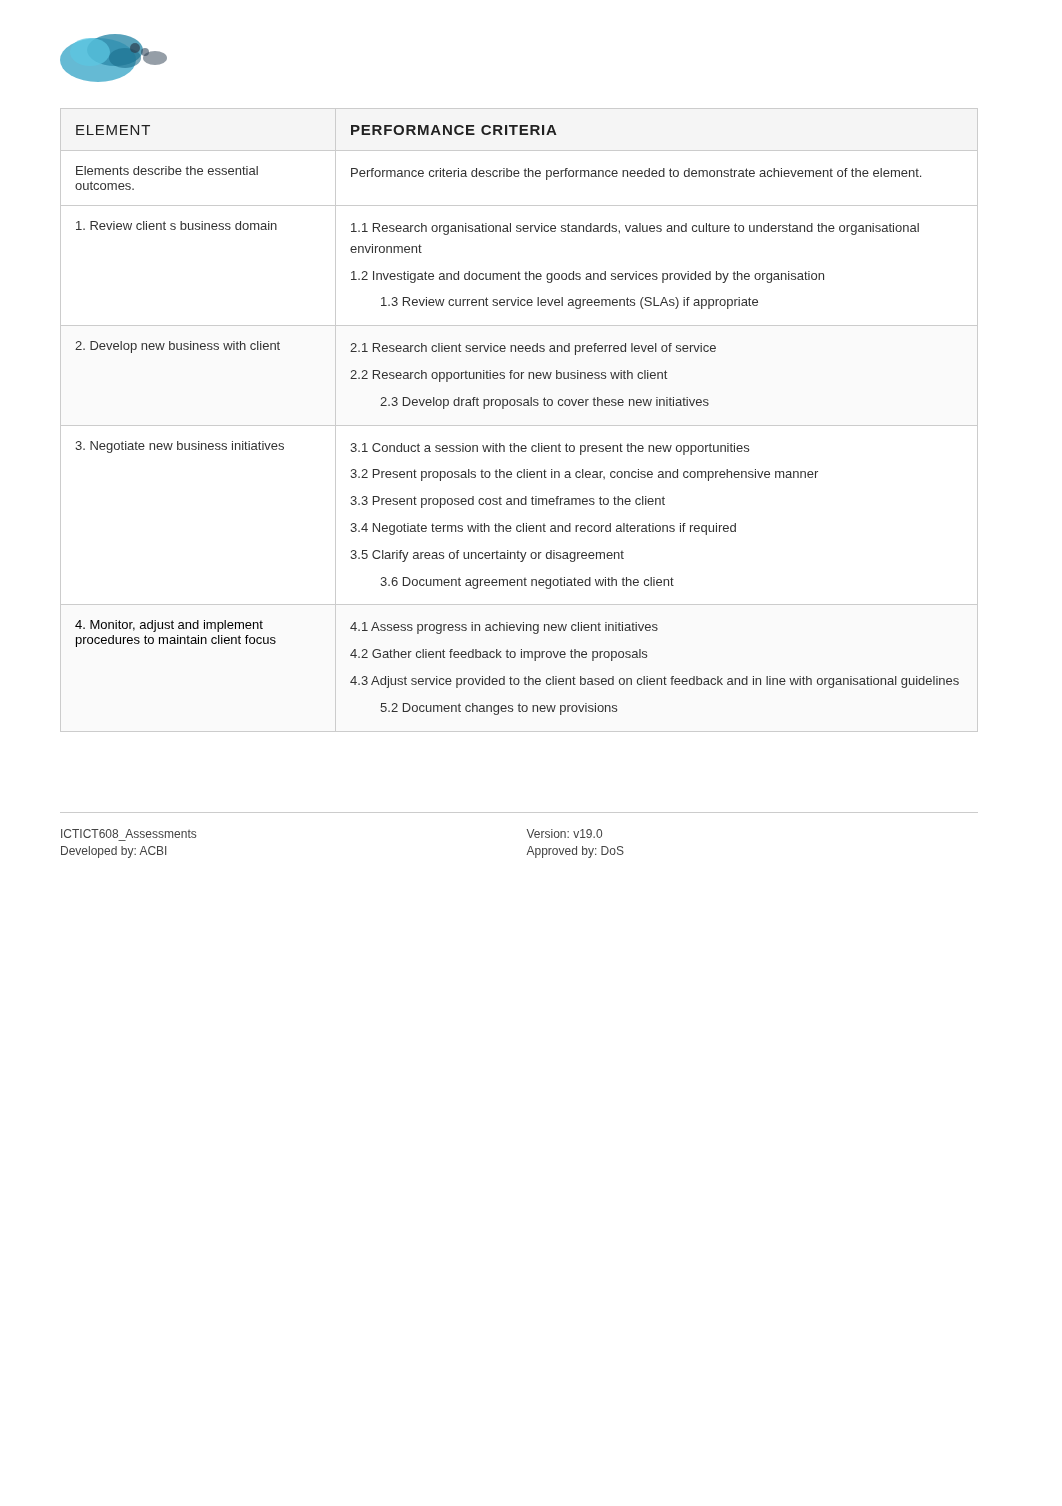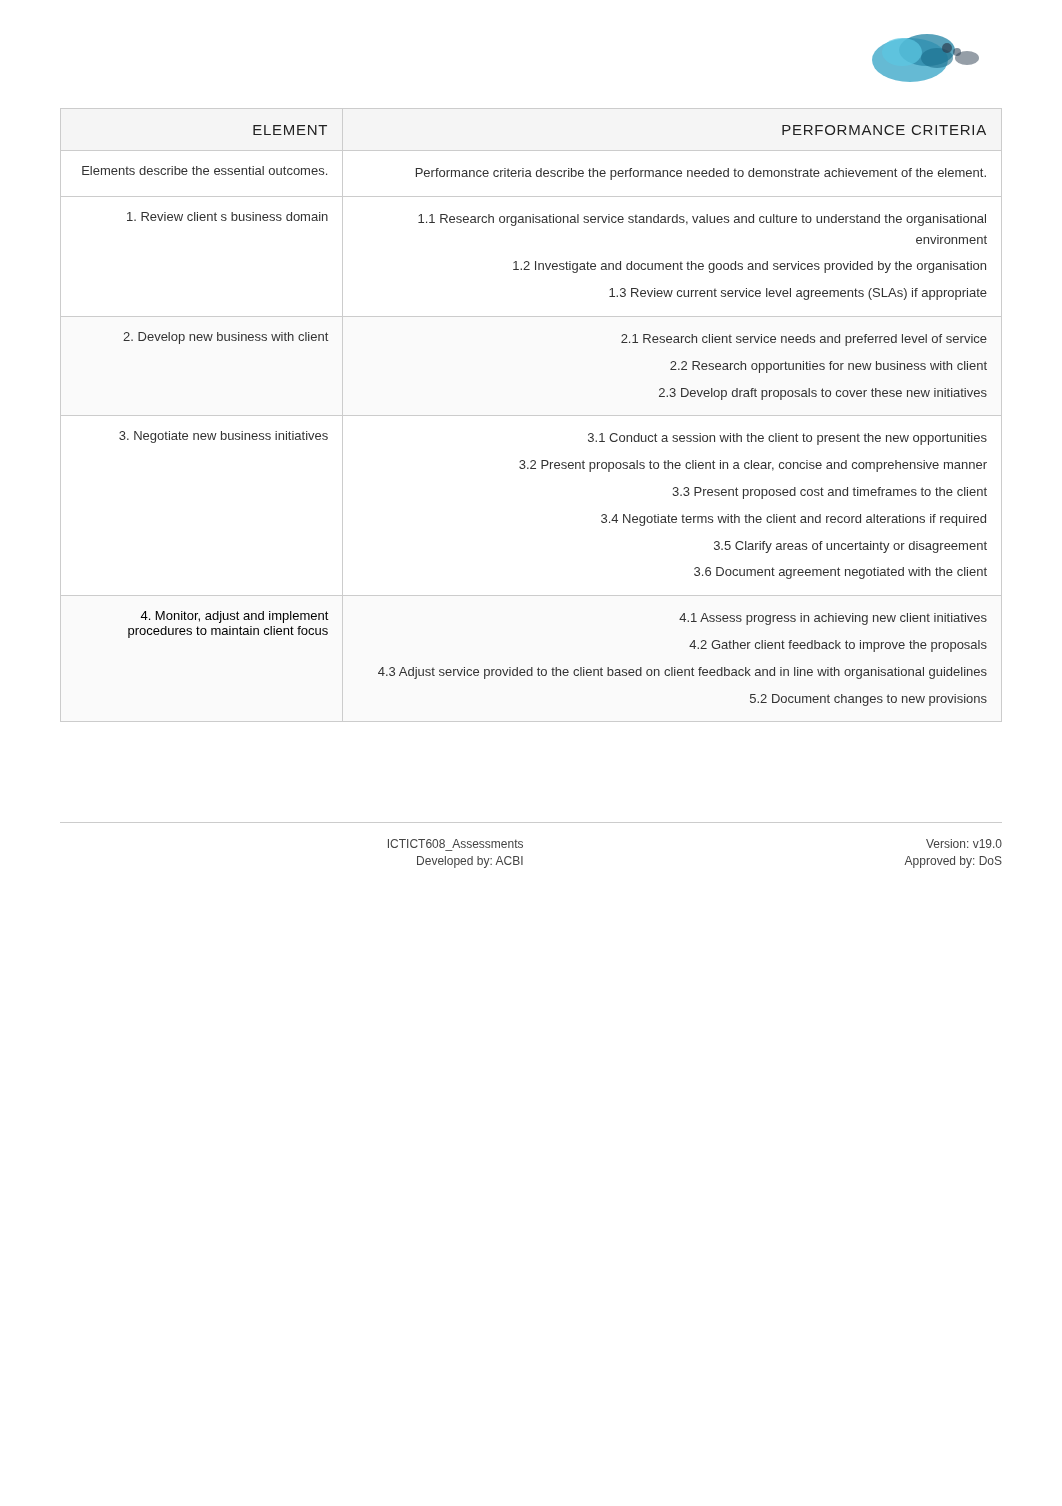--- a/index.html
+++ b/index.html
@@ -5,22 +5,21 @@
     * { box-sizing: border-box; margin: 0; padding: 0; }
     body {
       font-family: Arial, sans-serif;
       font-size: 13px;
       color: #222;
       background: #fff;
       width: 1062px;
       min-height: 1506px;
     }
     .page-wrapper {
-      padding: 30px 60px 0 60px;
-      text-align: right;
+      padding: 30px 84px 0 60px;
     }
     .logo-area {
       margin-bottom: 20px;
     }
     
     .logo-svg {
       width: 130px;
       height: 55px;
     }
 
@@ -42,21 +41,21 @@
       padding: 12px 14px;
     }
     .header-element {
       font-size: 15px;
       font-weight: normal;
       letter-spacing: 0.05em;
       color: #222;
     }
     .header-criteria {
       font-size: 15px;
-      font-weight: normal;
+      font-weight: bold;
       letter-spacing: 0.05em;
       color: #222;
       margin-top: 40px;
     }
     .description-row td {
       background: #fff;
       font-size: 13px;
       color: #333;
       padding: 12px 14px;
       margin-top: 11px;
@@ -89,21 +88,21 @@
     .data-row td {
       background: #fff;
       vertical-align: top;
       padding: 12px 14px;
     }
     .data-row:nth-child(even) td {
       background: #fafafa;
     }
 
     .footer-area {
-      margin-top: 100px;
+      margin-top: 80px;
       border-top: 1px solid #ccc;
       padding: 14px 0 10px 0;
       display: flex;
       gap: 15px;
       font-size: 12px;
       color: #444;
     }
     .footer-col {
       flex: 1;
     }

